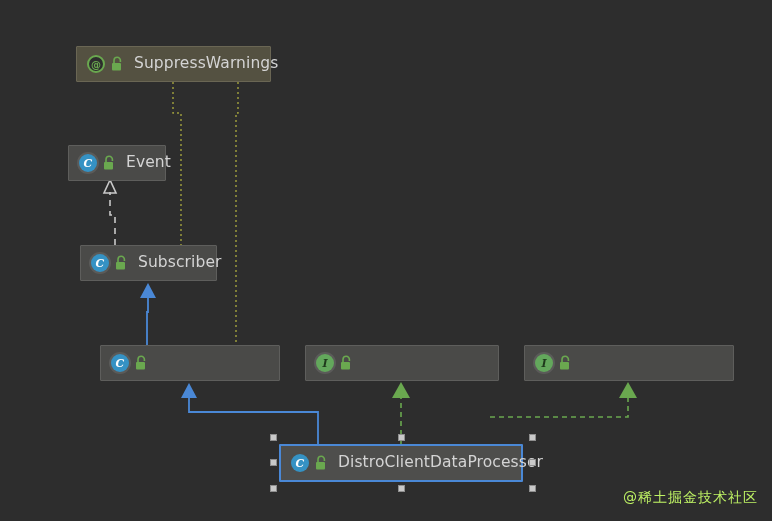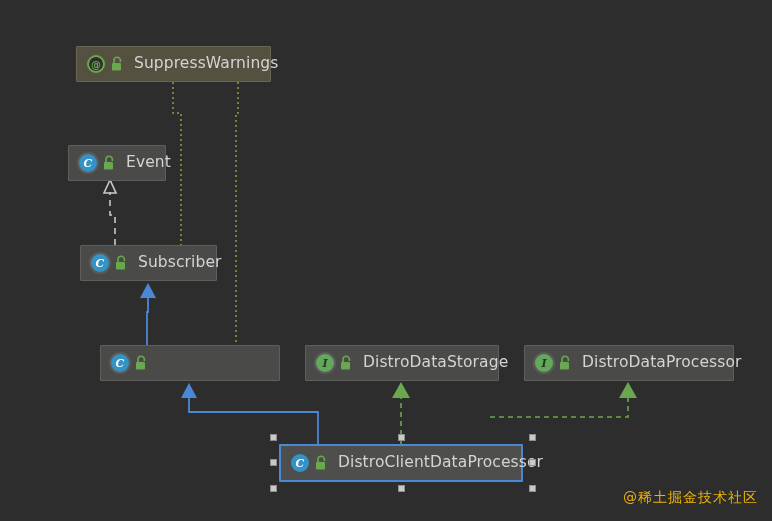--- a/index.html
+++ b/index.html
@@ -97,21 +97,21 @@
     width: 7px;
     height: 7px;
     background: #c9c9c9;
     border: 1px solid #8f8f8f;
     box-sizing: border-box;
   }
   .watermark {
     position: absolute;
     right: 14px;
     bottom: 14px;
-    color: #eab308;
+    color: #bef264;
     font-size: 14px;
     font-family: "DejaVu Sans", sans-serif;
     letter-spacing: 1px;
     user-select: none;
   }
 </style>
 </head>
 <body>
 
 <div id="canvas">
@@ -196,32 +196,30 @@
   </div>
 
   <div class="node" style="left:305px; top:345px; width:194px;">
     <span class="ico ico-type ico-iface">I</span>
     <span class="ico ico-lock">
       <svg viewBox="0 0 15 16" width="15" height="16">
         <path d="M4 7 V4.5 A3.2 3.2 0 0 1 10.4 4.5 V6" fill="none" stroke="#6aa84f" stroke-width="1.6"></path>
         <rect x="2" y="7" width="9" height="7.5" rx="1" fill="#6aa84f"></rect>
       </svg>
     </span>
-    <span class="label">DistroDataStorage</span>
   </div>
 
   <div class="node" style="left:524px; top:345px; width:210px;">
     <span class="ico ico-type ico-iface">I</span>
     <span class="ico ico-lock">
       <svg viewBox="0 0 15 16" width="15" height="16">
         <path d="M4 7 V4.5 A3.2 3.2 0 0 1 10.4 4.5 V6" fill="none" stroke="#6aa84f" stroke-width="1.6"></path>
         <rect x="2" y="7" width="9" height="7.5" rx="1" fill="#6aa84f"></rect>
       </svg>
     </span>
-    <span class="label">DistroDataProcessor</span>
   </div>
 
   <div class="node selected" style="left:279px; top:444px; width:244px; height:38px;">
     <span class="ico ico-type ico-class">C</span>
     <span class="ico ico-lock">
       <svg viewBox="0 0 15 16" width="15" height="16">
         <path d="M4 7 V4.5 A3.2 3.2 0 0 1 10.4 4.5 V6" fill="none" stroke="#6aa84f" stroke-width="1.6"></path>
         <rect x="2" y="7" width="9" height="7.5" rx="1" fill="#6aa84f"></rect>
       </svg>
     </span>

